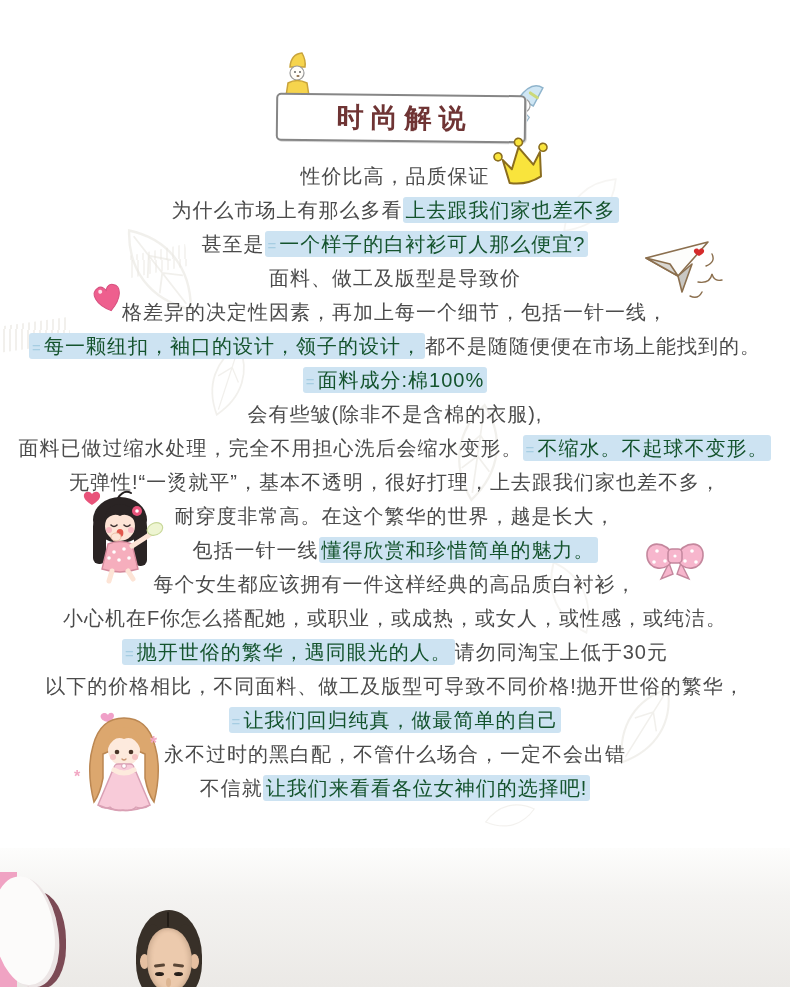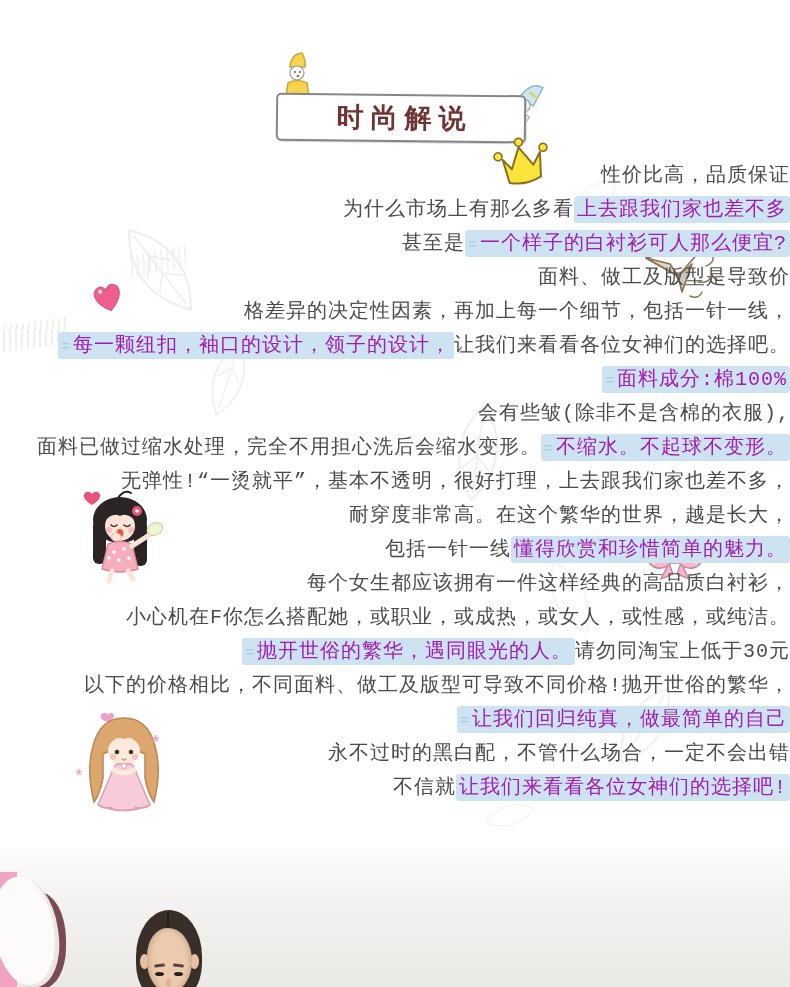--- a/index.html
+++ b/index.html
@@ -1,32 +1,32 @@
 <!DOCTYPE html>
 <html><head>
 <meta charset="utf-8">
 <style>
   html,body{margin:0;padding:0;background:#fff;}
   .page{position:relative;width:790px;height:987px;margin:0 auto;overflow:hidden;background:#ffffff;
-        font-family:Liberation Mono, monospace;}
+        font-family:Liberation Sans, sans-serif;}
   
   .leaf{position:absolute;opacity:.55;pointer-events:none;}
   .hatch{position:absolute;background:repeating-linear-gradient(100deg,transparent 0 4px,#e9e6e0 4px 6px);
          opacity:.6;pointer-events:none;}
   
   .banner{position:absolute;left:276px;top:94px;width:246px;height:44px;background:#fff;
           border:2px solid #868686;border-radius:5px;display:flex;align-items:center;justify-content:center;
           transform:rotate(.6deg);box-shadow:1px 1px 0 #d9d9d9;}
   .banner-title{font-size:27px;font-weight:bold;color:#6f3434;letter-spacing:7px;padding-left:7px;}
   .doodle{position:absolute;}
   
   .text-block{position:absolute;left:0;right:0;top:159px;}
-  .line{height:34px;line-height:34px;text-align:right;font-size:20px;color:#4b4b4b;
+  .line{height:34px;line-height:34px;text-align:center;font-size:20px;color:#4b4b4b;
         letter-spacing:1px;white-space:nowrap;}
-  .hl{background:#cde3f2;color:#a21caf;padding:2px 3px;border-radius:3px;}
+  .hl{background:#cde3f2;color:#14532d;padding:2px 3px;border-radius:3px;}
   .lead::before{content:"=";color:#a6cde2;font-size:15px;margin-right:3px;letter-spacing:0;}
   
   .photo{position:absolute;left:0;top:848px;width:790px;height:139px;
          background:linear-gradient(180deg,#fdfdfc 0%,#f4f3f1 35%,#ebe9e6 100%);}
   .photo *{position:absolute;}
   .pink-strip{left:0;top:24px;width:17px;height:115px;background:#f0a3c3;}
   .chair-dark{left:12px;top:44px;width:54px;height:96px;background:#7c4a55;border-radius:50% 50% 42% 42%;}
   .chair-white{left:-6px;top:28px;width:64px;height:112px;background:#fcfbfa;border-radius:48% 52% 46% 54%;
                transform:rotate(-8deg);box-shadow:inset -4px -3px 0 rgba(120,70,80,.12);}
   .model-hair{left:136px;top:62px;width:66px;height:92px;background:#383028;border-radius:50% 50% 42% 42%;}
@@ -177,21 +177,21 @@
   </svg>
   <span class="asterisk" style="left:150px;top:733px;">*</span>
   <span class="asterisk" style="left:74px;top:768px;font-size:16px;">*</span>
 
   <div class="text-block">
       <div class="line"><span class="">性价比高，品质保证</span></div>
       <div class="line"><span class="">为什么市场上有那么多看</span><span class="hl">上去跟我们家也差不多</span></div>
       <div class="line"><span class="">甚至是</span><span class="hl lead">一个样子的白衬衫可人那么便宜?</span></div>
       <div class="line"><span class="">面料、做工及版型是导致价</span></div>
       <div class="line"><span class="">格差异的决定性因素，再加上每一个细节，包括一针一线，</span></div>
-      <div class="line"><span class="hl lead">每一颗纽扣，袖口的设计，领子的设计，</span><span class="">让我们来看看各位女神们的选择吧。</span></div>
+      <div class="line"><span class="hl lead">每一颗纽扣，袖口的设计，领子的设计，</span><span class="">都不是随随便便在市场上能找到的。</span></div>
       <div class="line"><span class="hl lead">面料成分:棉100%</span></div>
       <div class="line"><span class="">会有些皱(除非不是含棉的衣服),</span></div>
       <div class="line"><span class="">面料已做过缩水处理，完全不用担心洗后会缩水变形。</span><span class="hl lead">不缩水。不起球不变形。</span></div>
       <div class="line"><span class="">无弹性!“一烫就平”，基本不透明，很好打理，上去跟我们家也差不多，</span></div>
       <div class="line"><span class="">耐穿度非常高。在这个繁华的世界，越是长大，</span></div>
       <div class="line"><span class="">包括一针一线</span><span class="hl">懂得欣赏和珍惜简单的魅力。</span></div>
       <div class="line"><span class="">每个女生都应该拥有一件这样经典的高品质白衬衫，</span></div>
       <div class="line"><span class="">小心机在F你怎么搭配她，或职业，或成热，或女人，或性感，或纯洁。</span></div>
       <div class="line"><span class="hl lead">抛开世俗的繁华，遇同眼光的人。</span><span class="">请勿同淘宝上低于30元</span></div>
       <div class="line"><span class="">以下的价格相比，不同面料、做工及版型可导致不同价格!抛开世俗的繁华，</span></div>

